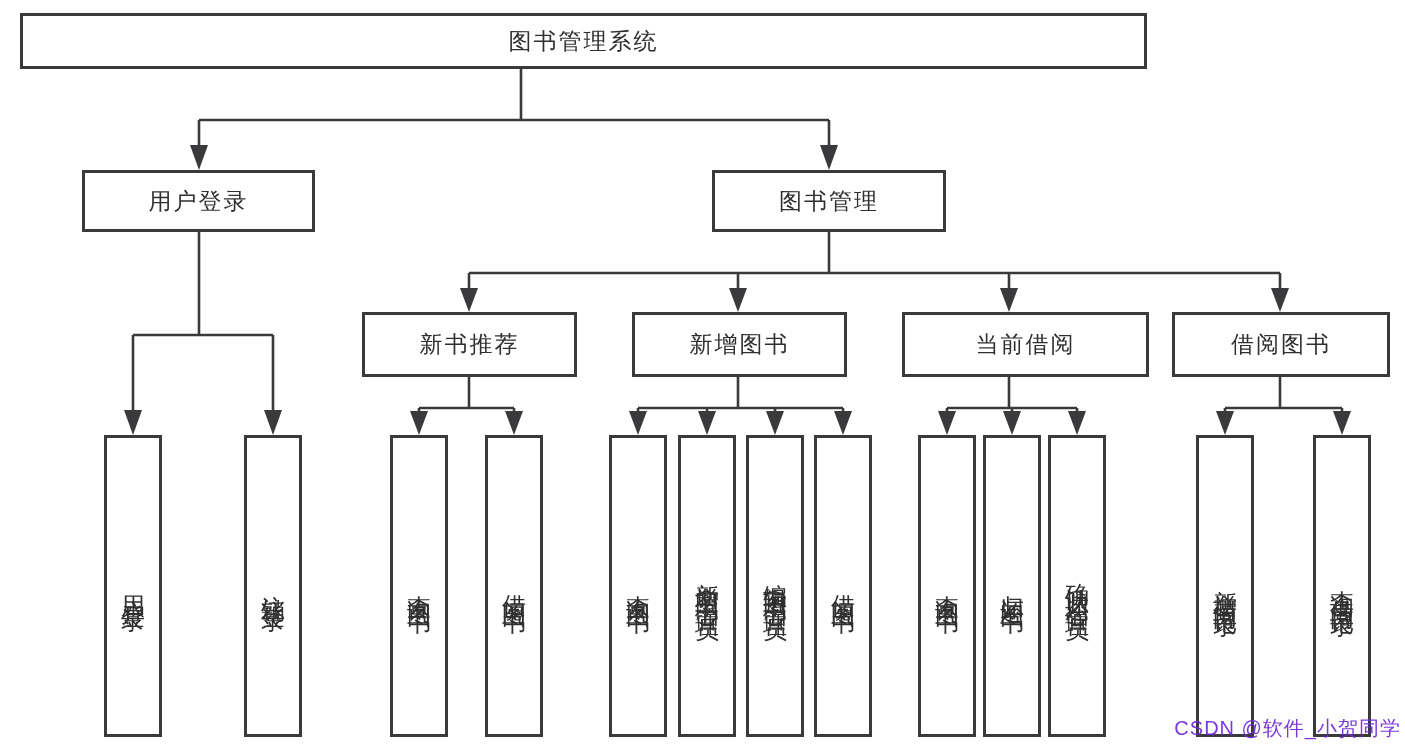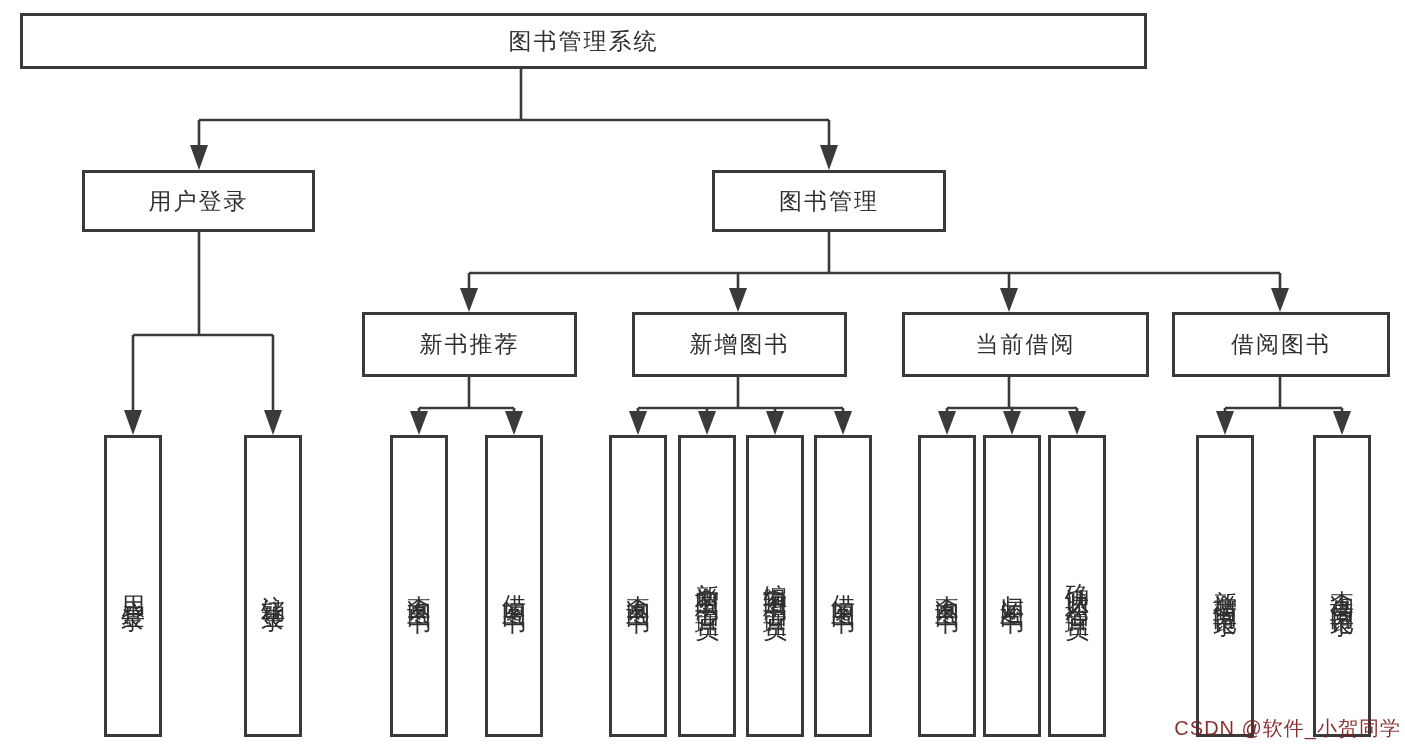--- a/index.html
+++ b/index.html
@@ -40,21 +40,21 @@
     letter-spacing: 5px;
     line-height: 1;
   }
   .watermark {
     position: absolute;
     right: 4px;
     bottom: 5px;
     z-index: 3;
     font-size: 20px;
     letter-spacing: 1px;
-    color: #7f1d1d;
+    color: #6d28d9;
     opacity: 0.92;
     white-space: nowrap;
   }
 </style>
 </head>
 <body>
 
 <div class="stage">
 
   <svg class="connectors" viewBox="0 0 1405 747" xmlns="http://www.w3.org/2000/svg">

